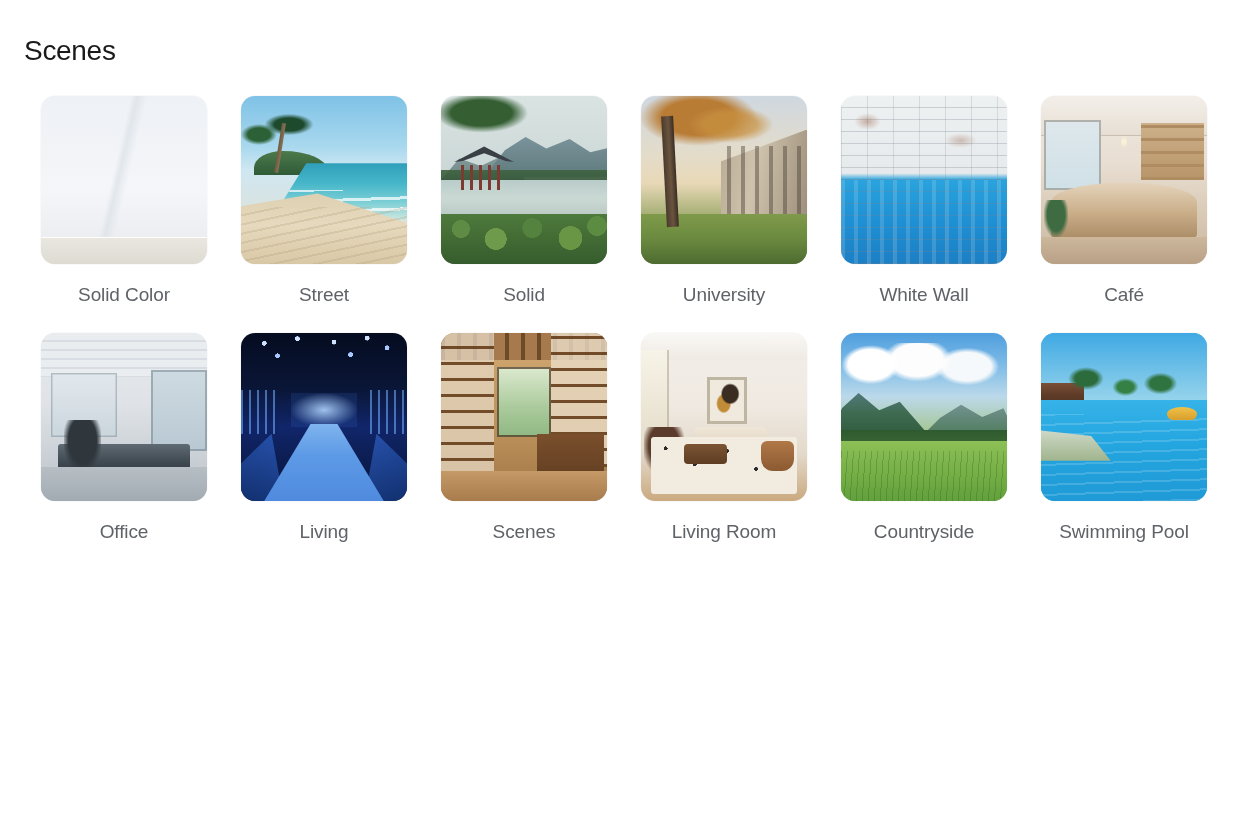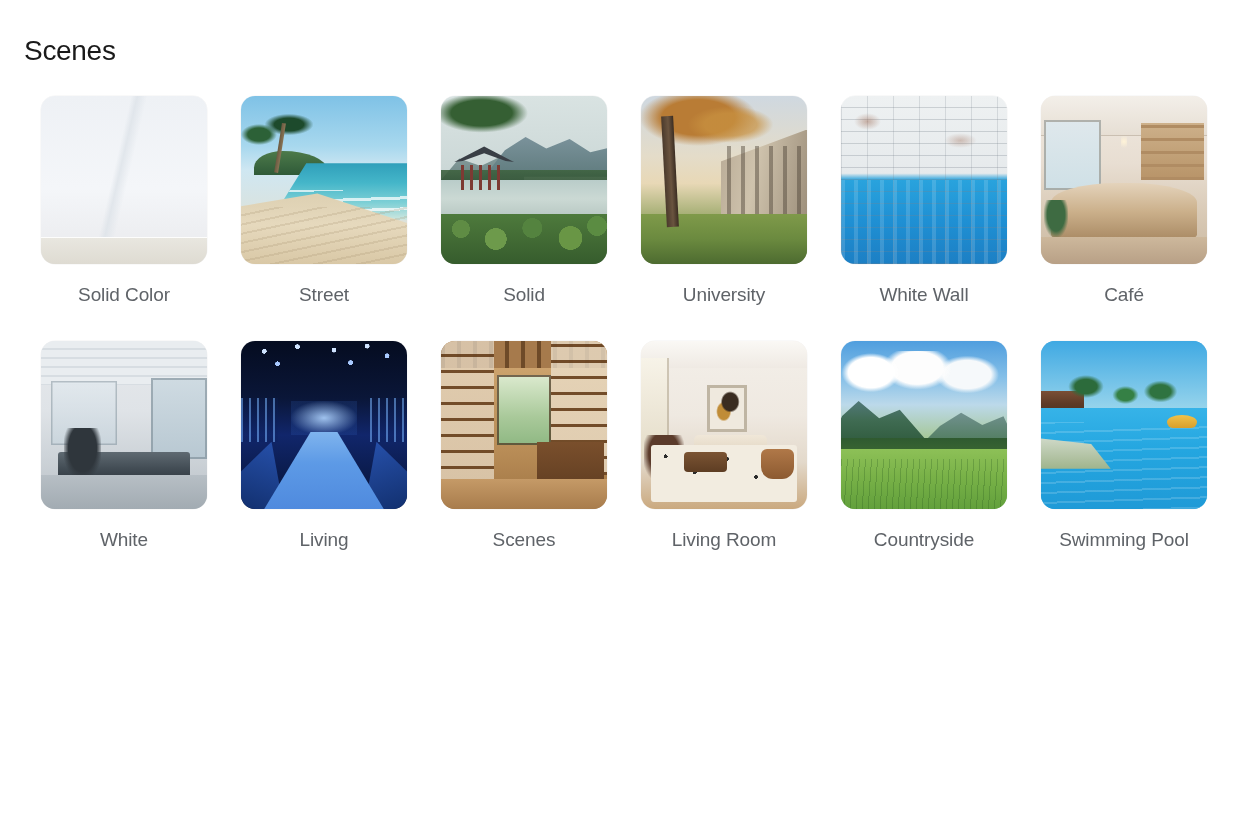--- a/index.html
+++ b/index.html
@@ -16,21 +16,21 @@
     font-weight: 500;
     color: #1a1a1a;
     letter-spacing: -0.3px;
     line-height: 34px;
     margin-bottom: 22px;
   }
 
   .grid {
     display: grid;
     grid-template-columns: repeat(6, 200px);
-    row-gap: 28px;
+    row-gap: 20px;
     text-align: center;
   }
 
   .cell {
     width: 200px;
     display: flex;
     flex-direction: column;
     align-items: center;
     cursor: pointer;
   }
@@ -460,21 +460,21 @@
         <div class="thumb-ring">
           <div class="thumb art-office">
             <i class="ceil"></i>
             <i class="winR"></i>
             <i class="glass"></i>
             <i class="desk"></i>
             <i class="chair"></i>
             <i class="floor"></i>
           </div>
         </div>
-        <div class="caption">White</div>
+        <div class="caption">Office</div>
       </div>
       <div class="cell">
         <div class="thumb-ring">
           <div class="thumb art-catwalk">
             <i class="ceil"></i>
             <i class="screen"></i>
             <i class="wallL"></i>
             <i class="wallR"></i>
             <i class="sideL"></i>
             <i class="sideR"></i>

